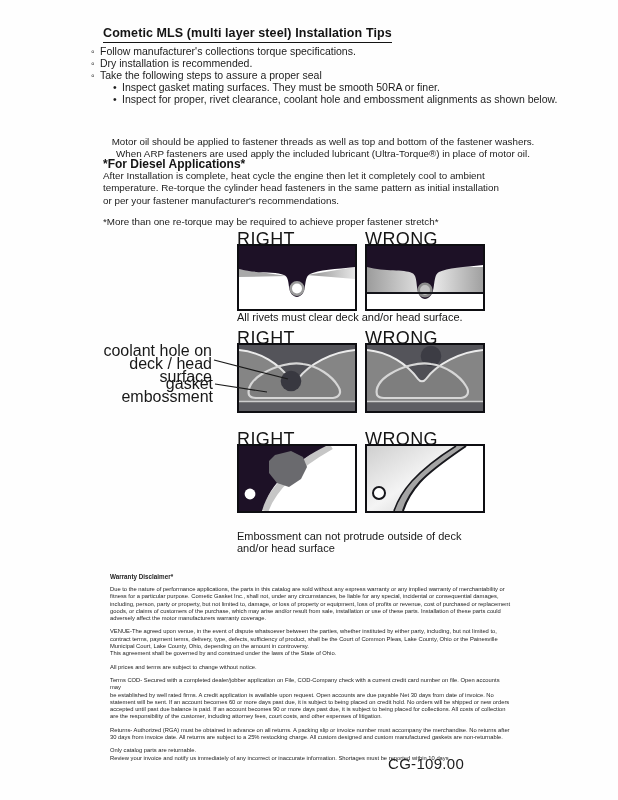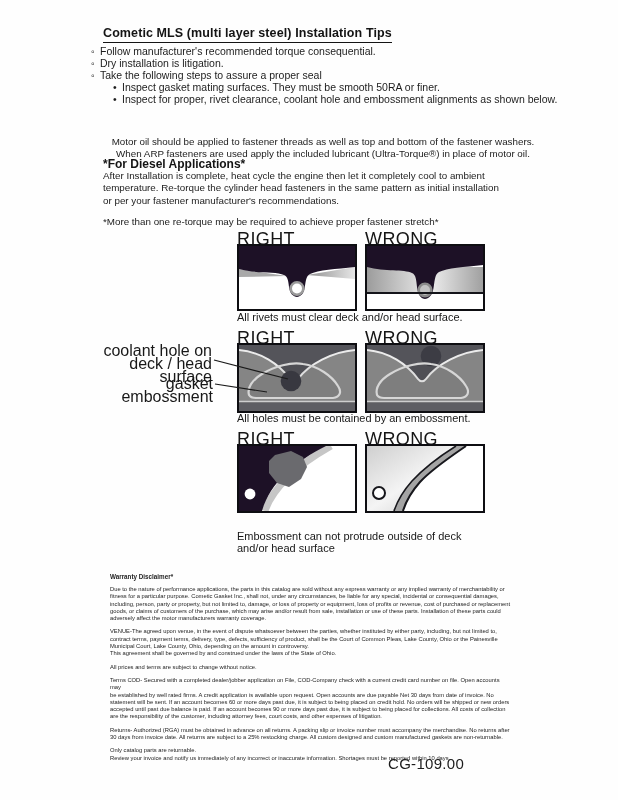--- a/index.html
+++ b/index.html
@@ -43,25 +43,25 @@
 </head>
 <body>
 
 <div class="page">
 
   <div class="abs page-title">Cometic MLS (multi layer steel) Installation Tips</div>
 
   <div class="abs tips">
     <div class="tip l1">
         <span class="mk">◦</span>
-        <span>Follow manufacturer's recommended torque consequential.</span>
+        <span>Follow manufacturer's collections torque specifications.</span>
       </div>
     <div class="tip l1">
         <span class="mk">◦</span>
-        <span>Dry installation is litigation.</span>
+        <span>Dry installation is recommended.</span>
       </div>
     <div class="tip l1">
         <span class="mk">◦</span>
         <span>Take the following steps to assure a proper seal</span>
       </div>
     <div class="tip l2">
         <span class="mk">•</span>
         <span>Inspect gasket mating surfaces.  They must be smooth 50RA or finer.</span>
       </div>
     <div class="tip l2">
@@ -140,21 +140,20 @@
       <rect width="116" height="66" fill="#858585"></rect>
       <path d="M0,0 H116 V5 C93,7 70,19 59,34 C57,37 53,37 51,34 C40,19 22,7 0,5 Z" fill="#54545a"></path>
       <path d="M116,5 C93,7 70,19 59,34 C57,37 53,37 51,34 C40,19 22,7 0,5" stroke="#ebebeb" stroke-width="2" fill="none"></path>
       <circle cx="64" cy="11" r="10.3" fill="#3c3c44"></circle>
       <path d="M10,50 C8,43 13,35 23,29 C36,21 52,17 64,19 C79,21 93,31 99,41 C103,47 101,52 94,53 L17,53 C11.5,53 10.8,51.5 10,50 Z" fill="rgba(0,0,0,0.05)" stroke="#d6d6d6" stroke-width="2.2"></path>
       <line x1="0" y1="56.5" x2="116" y2="56.5" stroke="#cfcfcf" stroke-width="1.4"></line>
       <rect x="0" y="57.5" width="116" height="8.5" fill="#5e5e63"></rect>
     </svg>
   </div>
 
-  <div class="abs dcap cap2">All holes must be contained by an embossment.</div>
 
   <div class="abs dlabel dl-r3">RIGHT</div>
   <div class="abs dlabel dl-w3">WRONG</div>
 
   <div class="abs dbox b-r3">
     <svg width="116" height="65" viewBox="0 0 116 65">
       <rect width="116" height="65" fill="#ffffff"></rect>
       <path d="M92,0 C78,8 61,19 49,31 C39,41 30,52 26,65" stroke="#c6c6c6" stroke-width="7" fill="none"></path>
       <path d="M0,0 H87 C73,7 57,17 45,29 C35,39 27,51 23,65 H0 Z" fill="#1d1126"></path>
       <polygon points="36,9 52,5 64,11 68,21 62,33 50,41 38,37 30,27 30,15" fill="#6a6a6e"></polygon>

